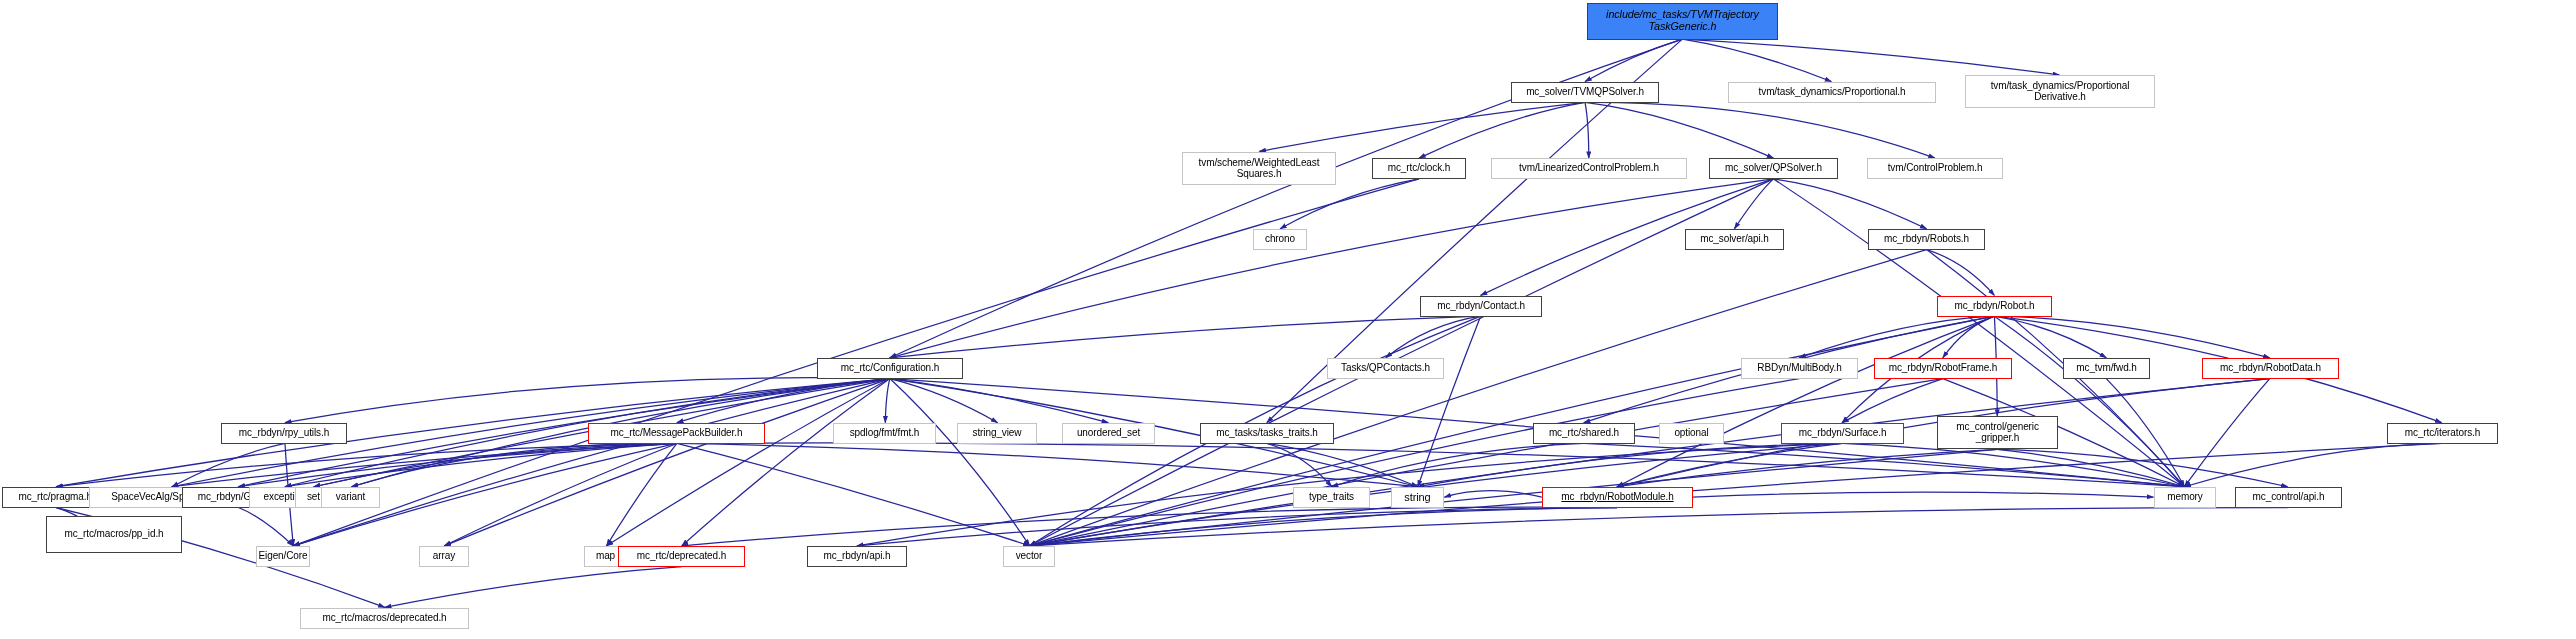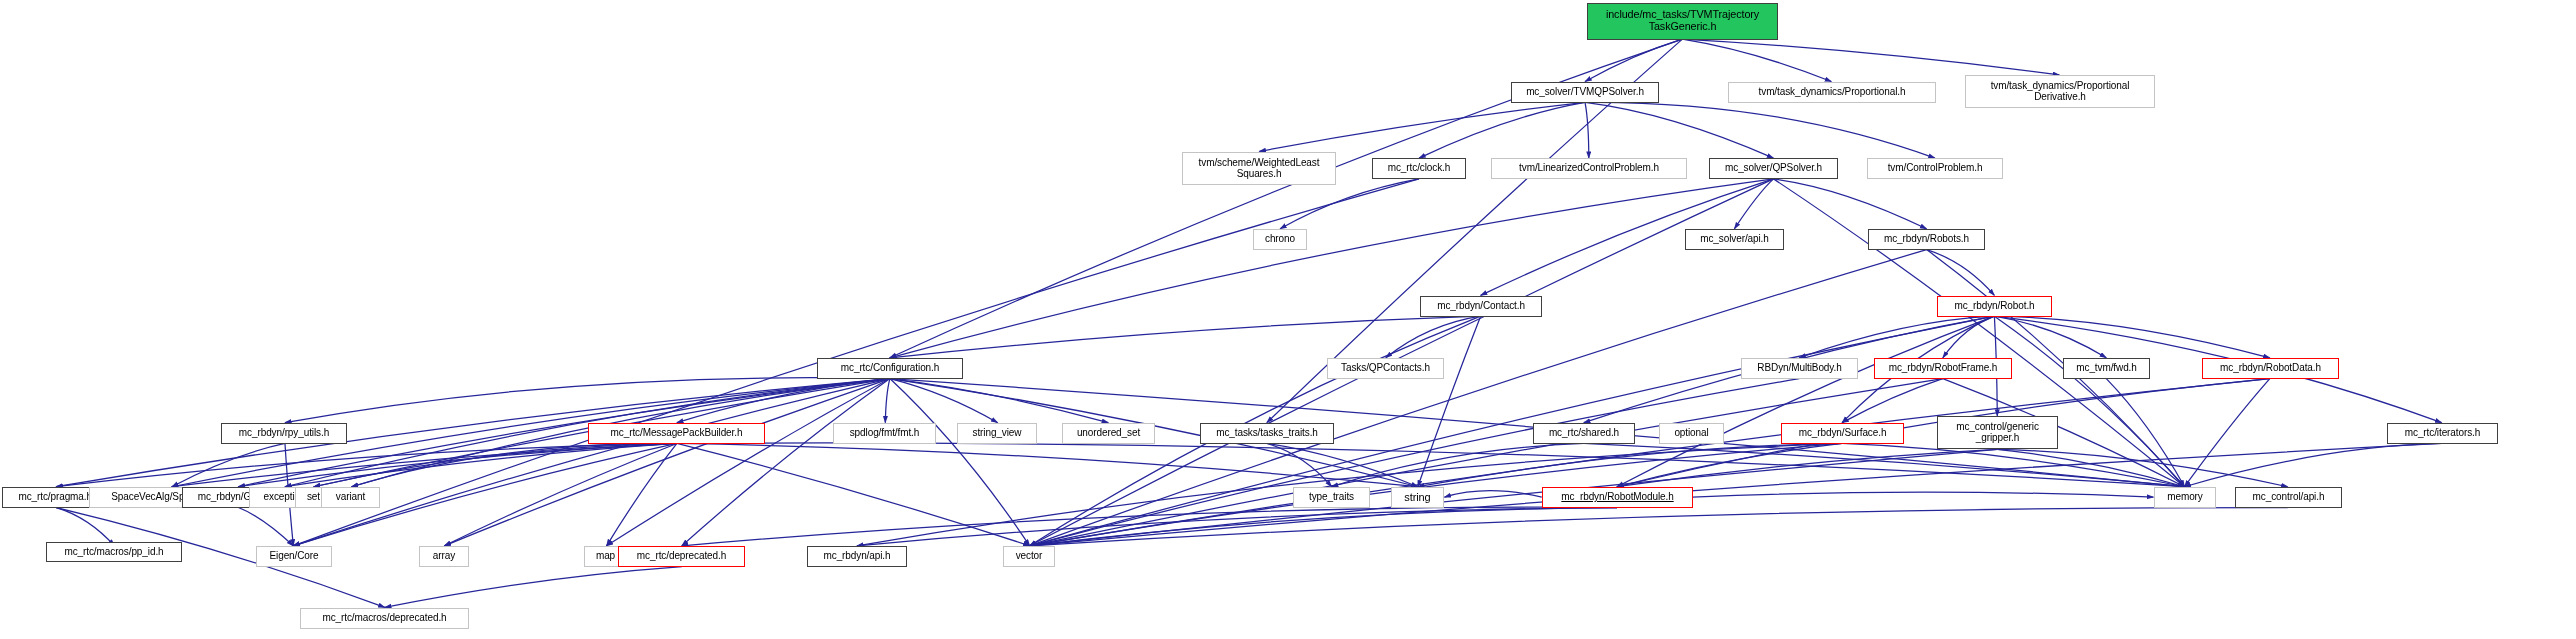--- a/index.html
+++ b/index.html
@@ -21,21 +21,21 @@
     text-align:center;
     line-height:1.08;
     background:#ffffff;
     color:#000000;
     white-space:pre-line;
     letter-spacing:-0.1px;
   }
   .node.lib{ border:0.8px solid #c4c4c4; }        
   .node.local{ border:1.7px solid #404040; }       
   .node.warn{ border:1.7px solid #ff0000; }        
-  .node.root{ border:1.7px solid #404040; background:#22c55e; }
+  .node.root{ border:1.7px solid #404040; background:#3b82f6;font-style:italic; }
 </style>
 </head>
 <body>
 
 <div id="canvas">
   <svg id="edges" viewBox="0 0 3094 768" xmlns="http://www.w3.org/2000/svg">
       <defs>
         <marker id="arw" markerWidth="9" markerHeight="9" refX="8" refY="3" orient="auto" markerUnits="userSpaceOnUse">
           <path d="M0,0 L9,3 L0,6 z" fill="#26269a"></path>
         </marker>
@@ -181,22 +181,22 @@
     <div class="node lib" style="left: 89px; top: 487px; width: 164px; height: 21px; font-size: 10px;"><span>SpaceVecAlg/SpaceVecAlg</span></div>
     <div class="node local" style="left: 182px; top: 487px; width: 111px; height: 21px; font-size: 10px;"><span>mc_rbdyn/Gains.h</span></div>
     <div class="node lib" style="left: 249px; top: 487px; width: 71px; height: 21px; font-size: 10px;"><span>exception</span></div>
     <div class="node lib" style="left: 295px; top: 487px; width: 37px; height: 21px; font-size: 10px;"><span>set</span></div>
     <div class="node lib" style="left: 321px; top: 487px; width: 59px; height: 21px; font-size: 10px;"><span>variant</span></div>
     <div class="node lib" style="left: 1293px; top: 487px; width: 77px; height: 21px; font-size: 10px;"><span>type_traits</span></div>
     <div class="node lib" style="left: 1391px; top: 487px; width: 53px; height: 21px; font-size: 11px;"><span>string</span></div>
     <div class="node warn" style="left: 1542px; top: 487px; width: 151px; height: 21px; font-size: 10px; text-decoration: underline;"><span>mc_rbdyn/RobotModule.h</span></div>
     <div class="node lib" style="left: 2154px; top: 487px; width: 62px; height: 21px; font-size: 10px;"><span>memory</span></div>
     <div class="node local" style="left: 2235px; top: 487px; width: 107px; height: 21px; font-size: 10px;"><span>mc_control/api.h</span></div>
-    <div class="node local" style="left: 46px; top: 542px; width: 136px; height: 20px; font-size: 10px;"><span>mc_rtc/macros/pp_id.h</span></div>
-    <div class="node lib" style="left: 256px; top: 546px; width: 76px; height: 21px; font-size: 10px;"><span>Eigen/Core</span></div>
+    <div class="node local" style="left: 46px; top: 516px; width: 136px; height: 37px; font-size: 10px;"><span>mc_rtc/macros/pp_id.h</span></div>
+    <div class="node lib" style="left: 256px; top: 546px; width: 54px; height: 21px; font-size: 10px;"><span>Eigen/Core</span></div>
     <div class="node lib" style="left: 419px; top: 546px; width: 50px; height: 21px; font-size: 10px;"><span>array</span></div>
     <div class="node lib" style="left: 584px; top: 546px; width: 43px; height: 21px; font-size: 10px;"><span>map</span></div>
     <div class="node warn" style="left: 618px; top: 546px; width: 127px; height: 21px; font-size: 10px;"><span>mc_rtc/deprecated.h</span></div>
     <div class="node local" style="left: 807px; top: 546px; width: 100px; height: 21px; font-size: 10px;"><span>mc_rbdyn/api.h</span></div>
     <div class="node lib" style="left: 1003px; top: 546px; width: 52px; height: 21px; font-size: 10px;"><span>vector</span></div>
     <div class="node lib" style="left: 300px; top: 608px; width: 169px; height: 21px; font-size: 10px;"><span>mc_rtc/macros/deprecated.h</span></div>
   </div>
 
 
 </body></html>

